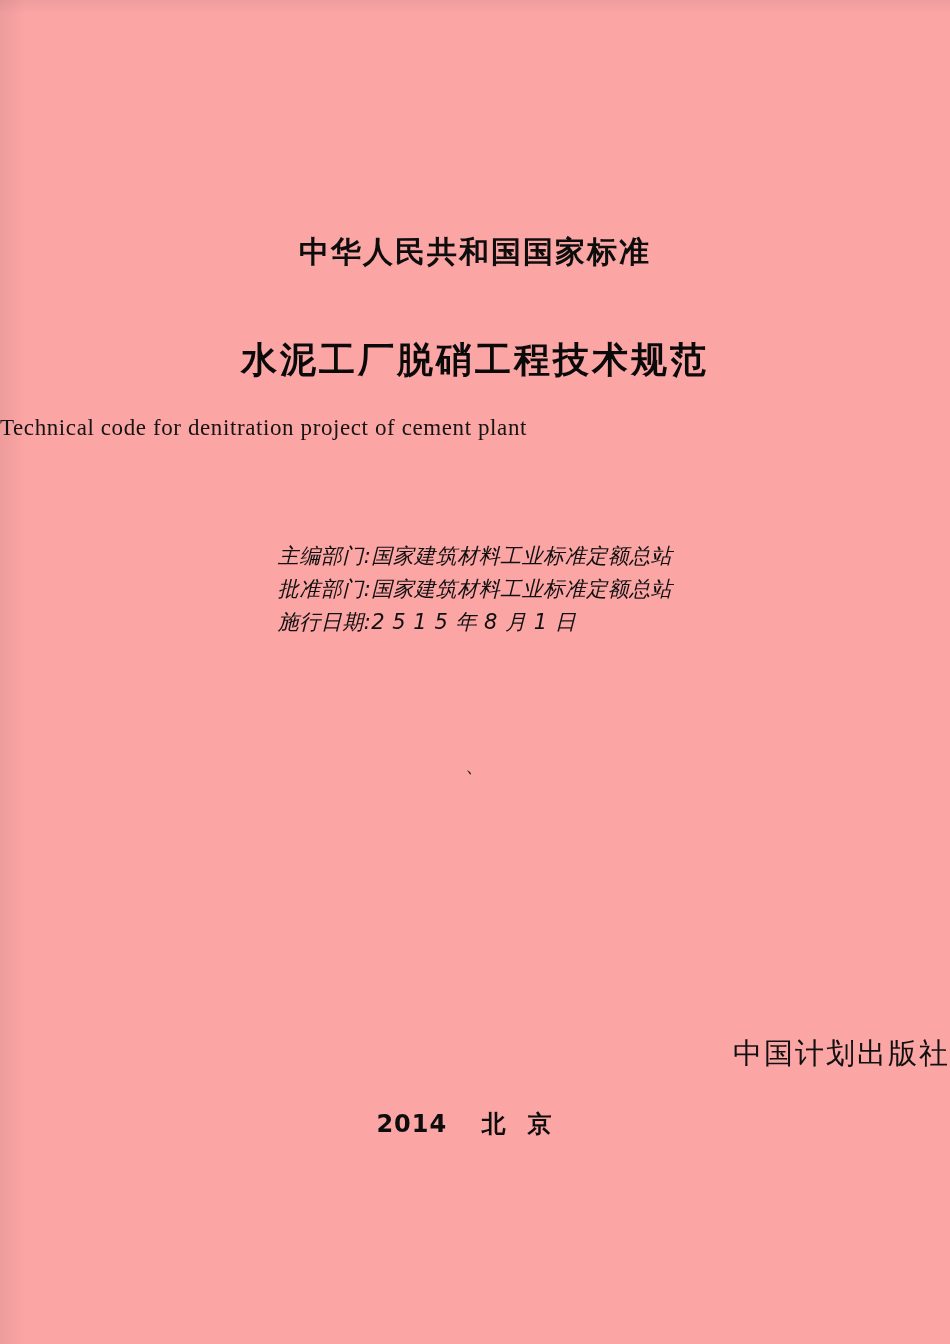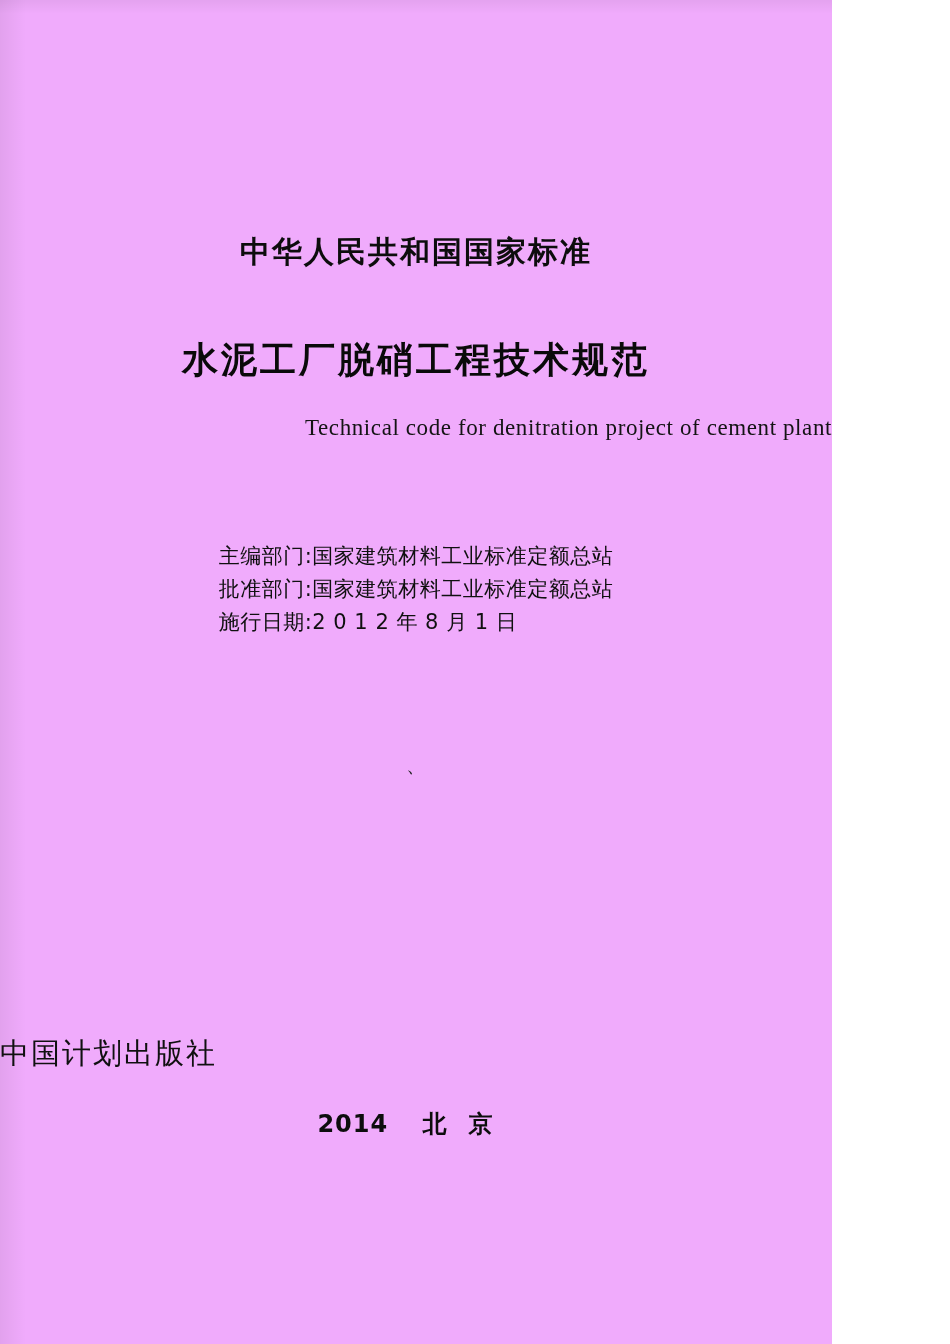--- a/index.html
+++ b/index.html
@@ -2,23 +2,23 @@
 <html><head>
 <meta charset="utf-8">
 <style>
   html, body {
     margin: 0;
     padding: 0;
     background: #ffffff;
   }
   .page {
     position: relative;
-    width: 832px;
+    width: 950px;
     height: 1344px;
-    background: #f0abfc;
+    background: #fca5a5;
     overflow: hidden;
     font-family: "Liberation Serif", serif;
     color: #111111;
   }
 
   .national-standard {
     position: absolute;
     top: 232px;
     left: 0;
     right: 0;
@@ -41,21 +41,21 @@
     font-size: 36px;
     letter-spacing: 3px;
     color: #0a0a0a;
   }
 
   .english-title {
     position: absolute;
     top: 415px;
     left: 0;
     right: 0;
-    text-align: right;
+    text-align: left;
     font-family: "Liberation Serif", serif;
     font-size: 23px;
     letter-spacing: 0.6px;
     color: #141414;
   }
 
   .standard-code {
     position: absolute;
     top: 476px;
     left: 0;
@@ -79,20 +79,21 @@
     display: inline-block;
     text-align: left;
   }
   .meta-line {
     font-family: "DejaVu Sans", sans-serif;
     font-size: 21px;
     line-height: 33px;
     letter-spacing: 0.5px;
     color: #101010;
     white-space: nowrap;
+    font-style: italic;
   }
   .meta-line.spaced {
     letter-spacing: 0.5px;
   }
 
   .dot-mark {
     position: absolute;
     top: 752px;
     left: 0;
     right: 0;
@@ -100,21 +101,21 @@
     font-family: "DejaVu Sans", sans-serif;
     font-size: 20px;
     color: #222222;
   }
 
   .publisher {
     position: absolute;
     top: 1034px;
     left: 0;
     right: 0;
-    text-align: left;
+    text-align: right;
     font-family: "DejaVu Sans", sans-serif;
     font-size: 29px;
     letter-spacing: 2px;
     color: #101010;
   }
 
   .pub-info {
     position: absolute;
     top: 1108px;
     left: 0;
@@ -156,21 +157,21 @@
 
   <div class="main-title">水泥工厂脱硝工程技术规范</div>
 
   <div class="english-title">Technical code for denitration project of cement plant</div>
 
 
   <div class="meta-block">
     <div class="meta-inner">
       <div class="meta-line">主编部门:国家建筑材料工业标准定额总站</div>
       <div class="meta-line">批准部门:国家建筑材料工业标准定额总站</div>
-      <div class="meta-line spaced">施行日期:2 0 1 2 年 8 月 1 日</div>
+      <div class="meta-line spaced">施行日期:2 5 1 5 年 8 月 1 日</div>
     </div>
   </div>
 
   <div class="dot-mark">、</div>
 
   <div class="publisher">中国计划出版社</div>
 
   <div class="pub-info">
     <span class="pub-year">2014</span>
     <span class="pub-city">北京</span>

